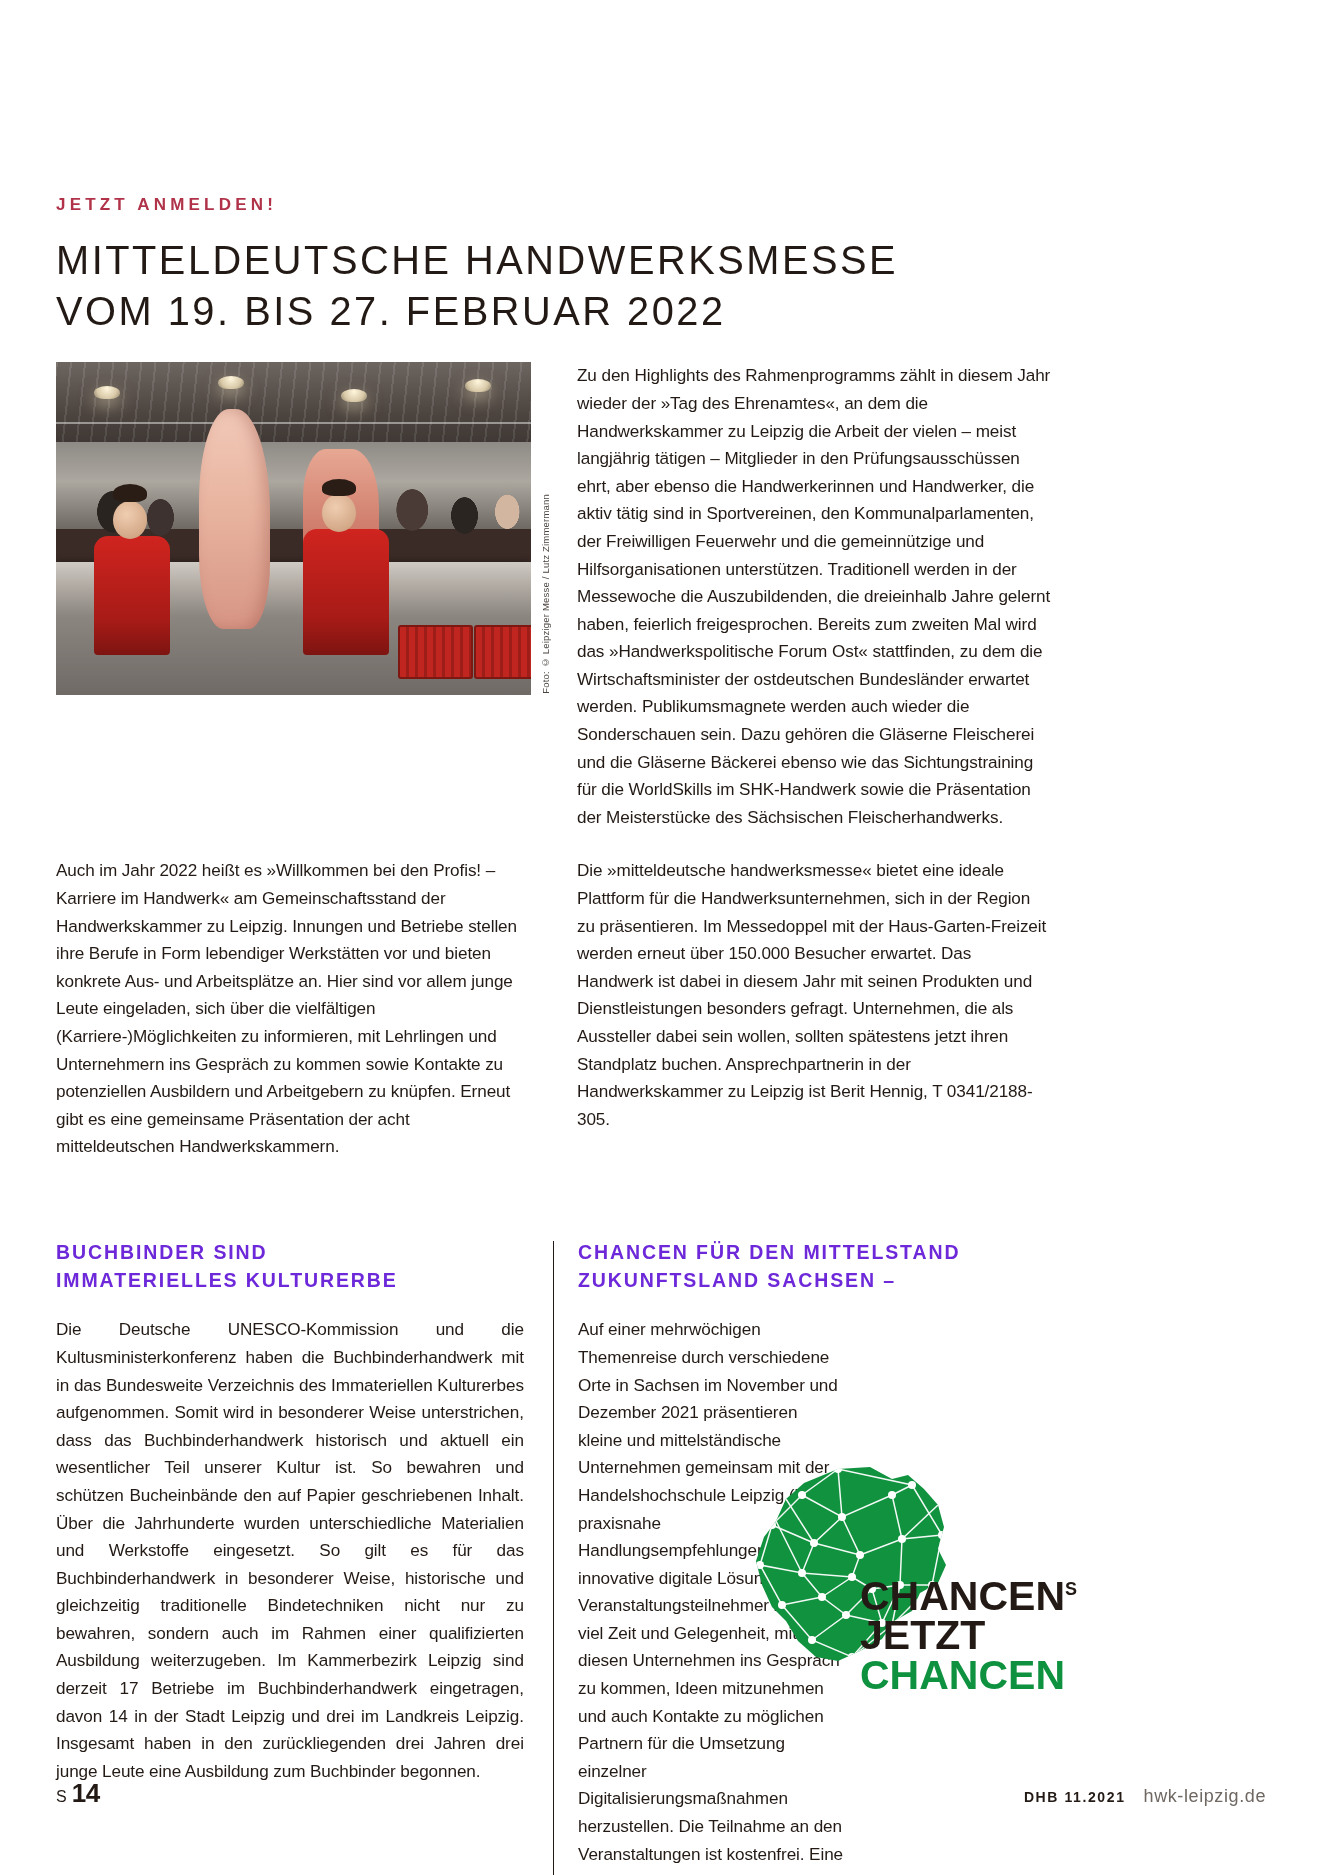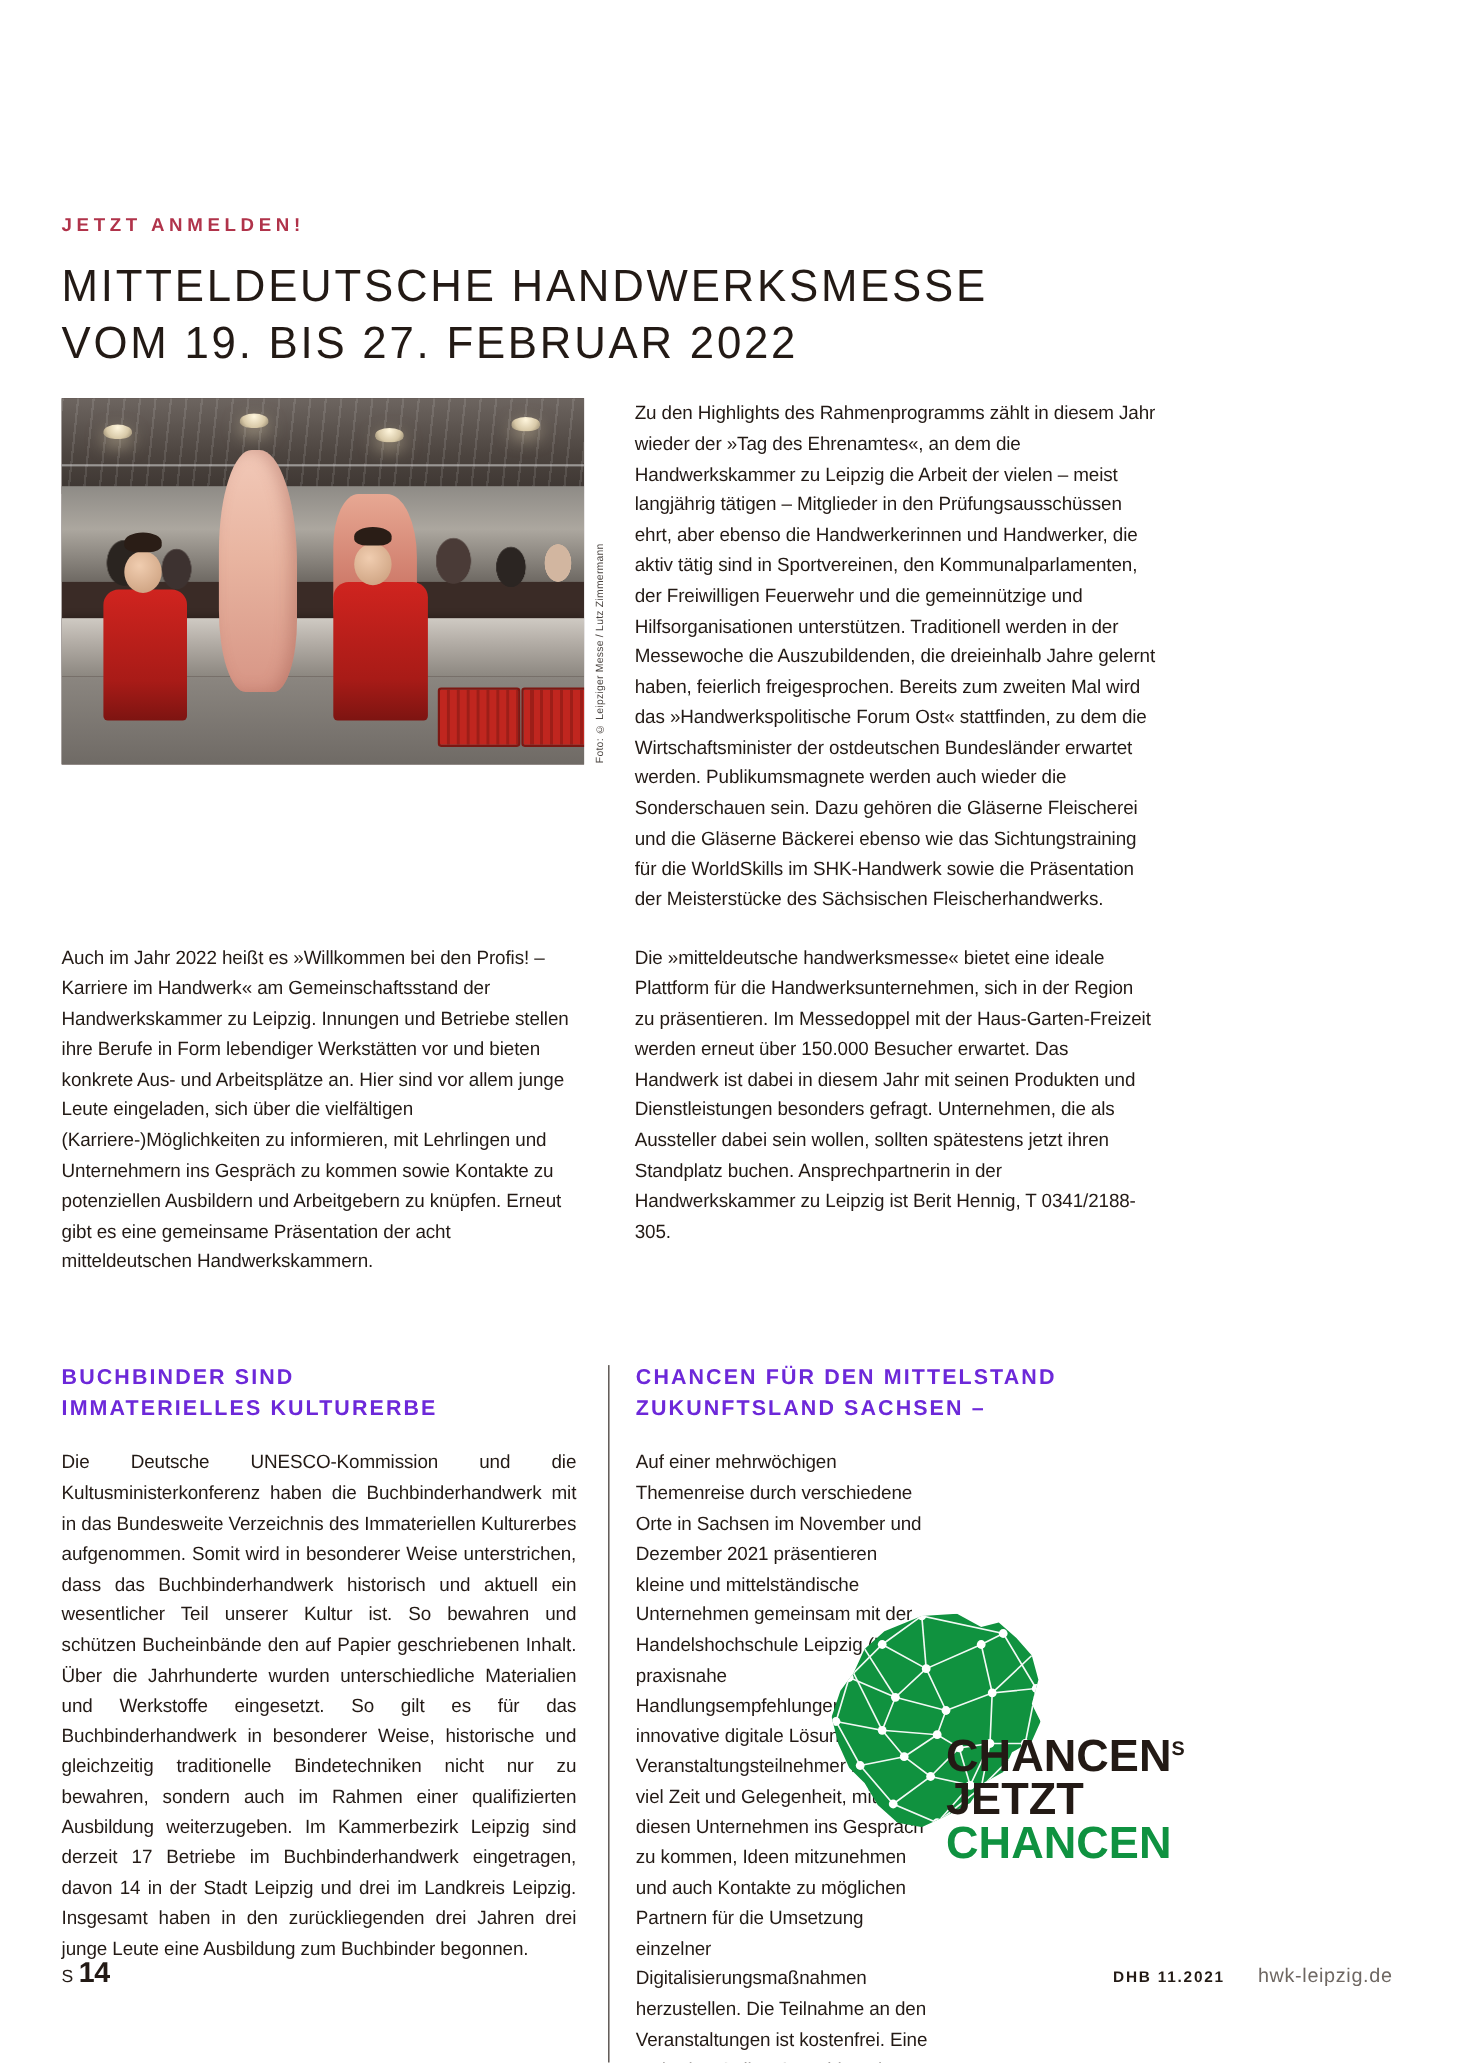--- a/index.html
+++ b/index.html
@@ -277,21 +277,21 @@
     color: #231a15;
     display: flex;
     align-items: baseline;
     gap: 5px;
   }
   .folio .s { font-size: 16px; font-weight: 400; }
   .folio .num { font-size: 26px; font-weight: 700; letter-spacing: -0.5px; }
   .foot-right {
     display: flex;
     align-items: baseline;
-    gap: 30px;
+    gap: 18px;
     font-family: "Liberation Sans Narrow", "Liberation Sans", sans-serif;
   }
   .foot-right .dhb {
     font-size: 14px;
     font-weight: 700;
     letter-spacing: 1.6px;
     color: #231a15;
   }
   .foot-right .site {
     font-size: 18px;

